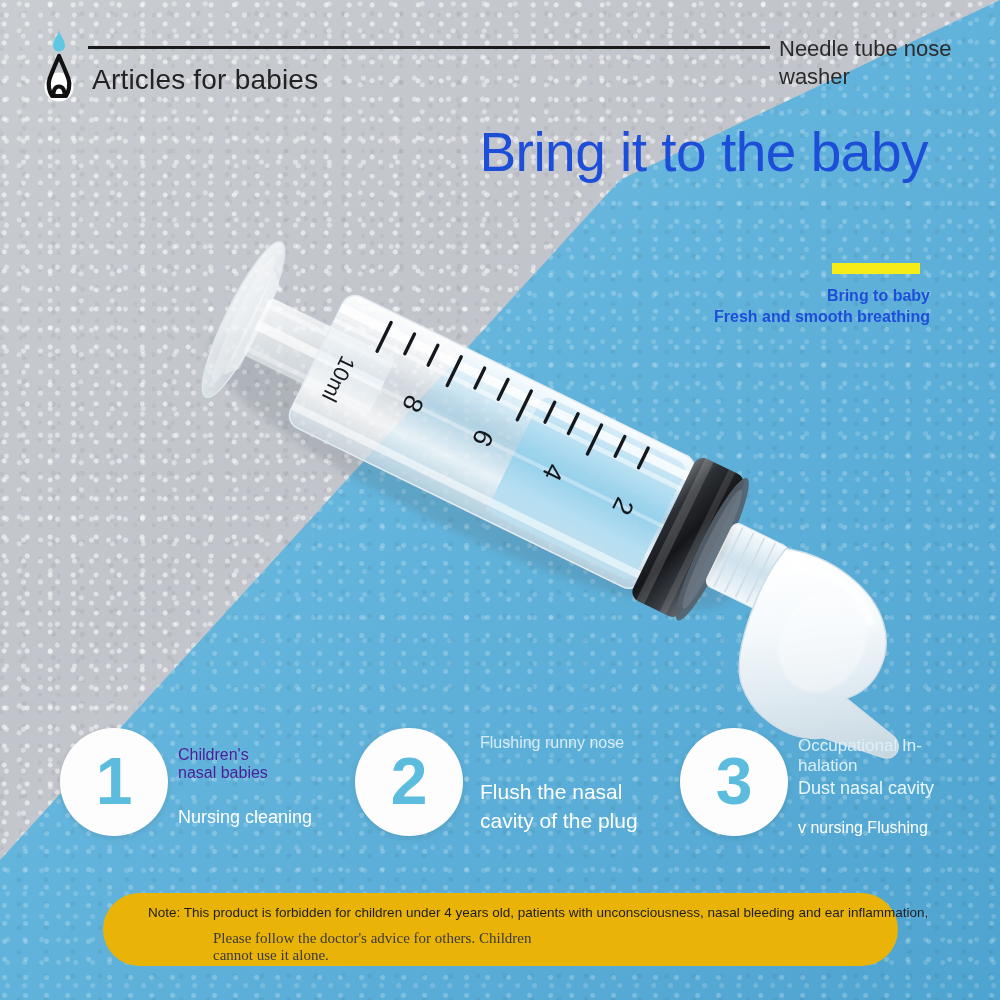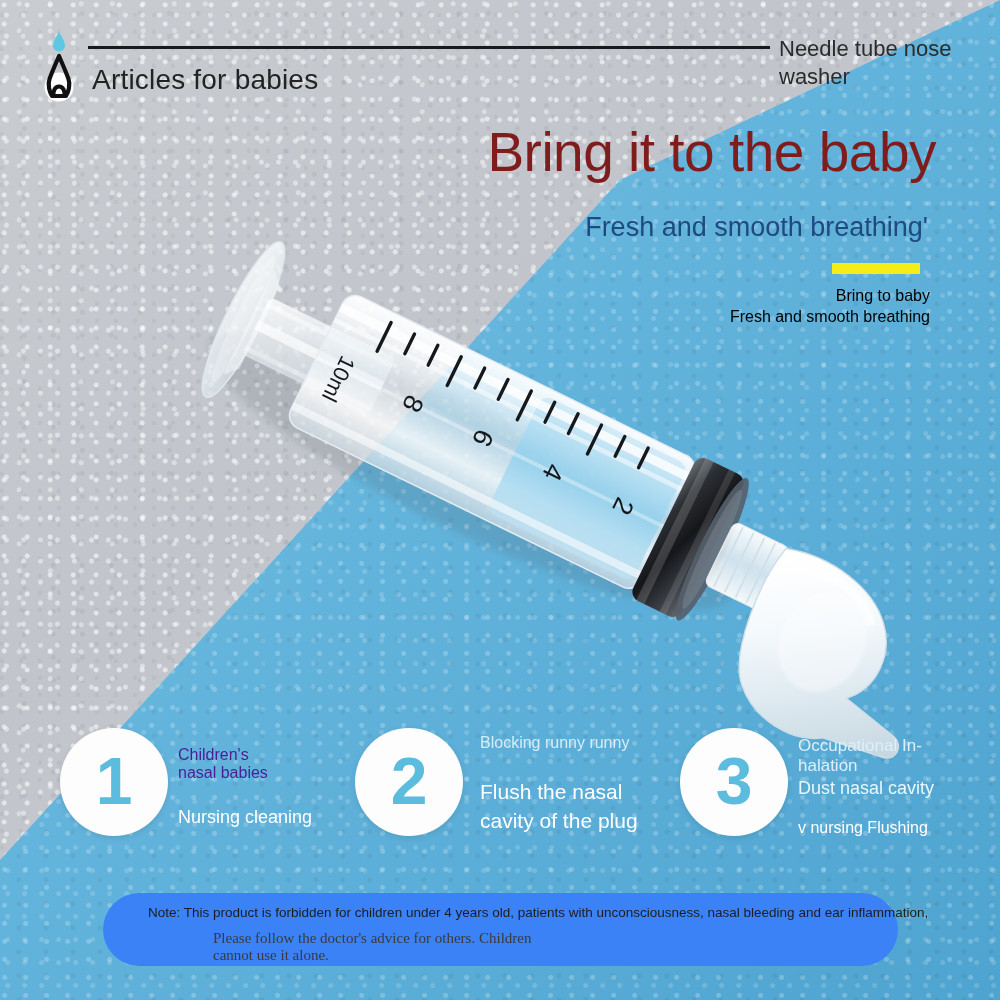--- a/index.html
+++ b/index.html
@@ -50,39 +50,39 @@
     position:absolute; left:92px; top:64px;
     font-size:28px; color:#232323; letter-spacing:.2px;
   }
   .product-name {
     position:absolute; left:779px; top:35px; width:215px;
     font-size:22px; line-height:1.25; color:#2b2b2b;
   }
 
   
   .headline {
-    position:absolute; right:64px; top:124px;
-    font-size:55px; line-height:1.05; color:#7f1d1d;
+    position:absolute; right:72px; top:124px;
+    font-size:55px; line-height:1.05; color:#1d4ed8;
     letter-spacing:-0.5px; white-space:nowrap;
   }
   .subhead {
     position:absolute; right:72px; top:212px;
     font-size:27px; color:#1e4a80; white-space:nowrap;
   }
   .subhead .tick { font-size:27px; color:#1e4a80; }
 
   
   .yellow-bar {
     position:absolute; left:832px; top:263px;
     width:88px; height:11px; background:#f5ec18;
   }
   .slogan {
     position:absolute; left:690px; top:286px; width:240px;
-    text-align:right; color:#000000;
-    font-size:16px; line-height:1.30; font-weight:normal;
+    text-align:right; color:#1d4ed8;
+    font-size:16px; line-height:1.30; font-weight:bold;
   }
 
   
   .product { position:absolute; left:0; top:0; width:1000px; height:760px; }
 
   
   .features { position:absolute; left:0; top:728px; width:1000px; height:130px; }
   .feature { position:absolute; top:0; height:124px; }
   .f1 { left:60px; } .f2 { left:355px; } .f3 { left:680px; }
   .circle {
@@ -107,21 +107,21 @@
   .f2 .f-bottom { font-size:21px; line-height:1.40; }
   .f3 .f-text { left:118px; top:8px; width:210px; }
   .f3 .f-top { font-size:17px; line-height:1.15; color:#dcf0f9; }
   .f3 .f-bottom { font-size:16px; margin-top:18px; }
   .f3 .f-mid { font-size:18px; color:#eaf7fc; line-height:1.25; margin-top:2px; }
 
   
   .note-box {
     position:absolute; left:103px; top:893px;
     width:795px; height:73px;
-    background:#3b82f6; border-radius:40px;
+    background:#eab308; border-radius:40px;
   }
   .note-line1 {
     position:absolute; left:45px; top:12px; width:720px;
     font-size:13.5px; color:#1d1d1d; white-space:nowrap;
   }
   .note-line2 {
     position:absolute; left:110px; top:37px; width:600px;
     font-size:15px; line-height:1.12; color:#3a3a3a;font-family:Liberation Serif, serif;
   }
 </style>
@@ -144,23 +144,20 @@
 
     <div class="header-rule"></div>
 
     <div class="brand-name">Articles for babies</div>
 
     <div class="product-name">Needle tube nose washer</div>
   </div>
 
   <div class="headline">Bring it to the baby</div>
 
-  <div class="subhead">
-    <span>Fresh and smooth breathing</span><span class="tick">'</span>
-  </div>
 
   <div class="yellow-bar"></div>
 
   <div class="slogan">
     <div>Bring to baby</div>
     <div>Fresh and smooth breathing</div>
   </div>
 
   <svg class="product" viewBox="0 0 1000 760">
     <defs>
@@ -306,21 +303,21 @@
         </div>
         <div class="f-bottom">Nursing cleaning</div>
       </div>
     </div>
 
     <div class="feature f2">
       <div class="circle">
         <span>2</span>
       </div>
       <div class="f-text">
-        <div class="f-top">Blocking runny runny</div>
+        <div class="f-top">Flushing runny nose</div>
         <div class="f-bottom">
           <div>Flush the nasal</div>
           <div>cavity of the plug</div>
         </div>
       </div>
     </div>
 
     <div class="feature f3">
       <div class="circle">
         <span>3</span>

